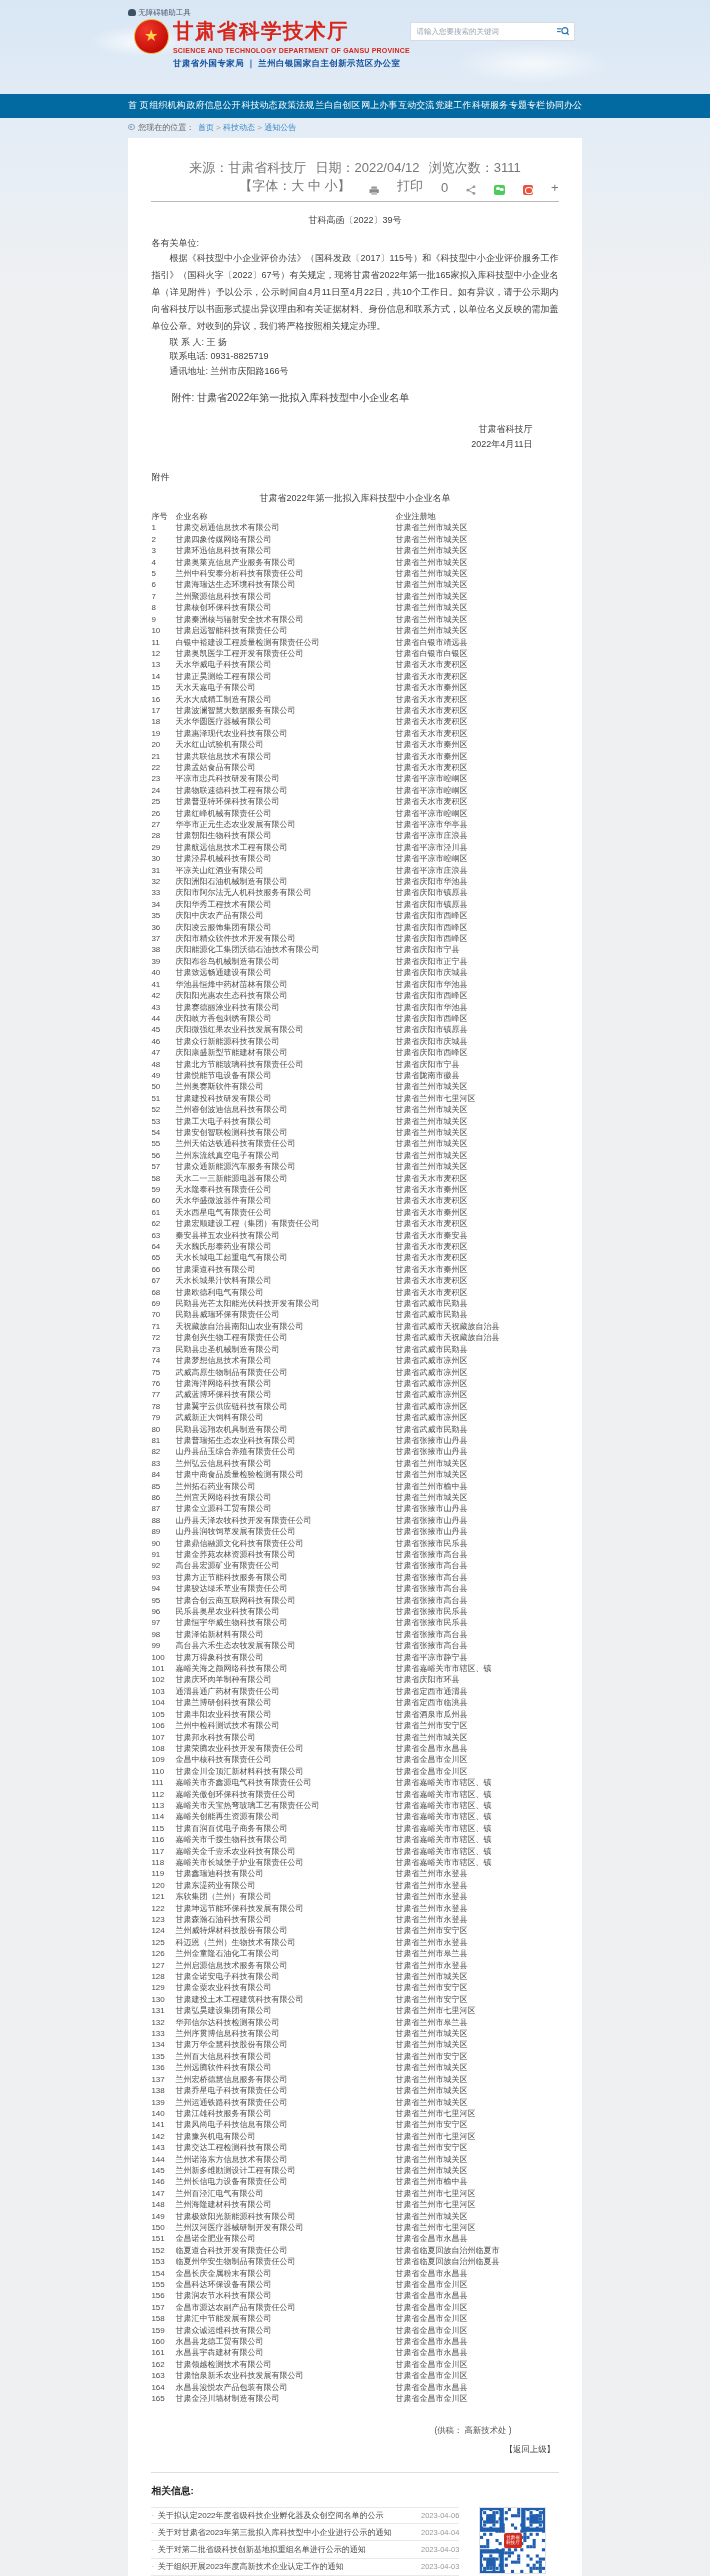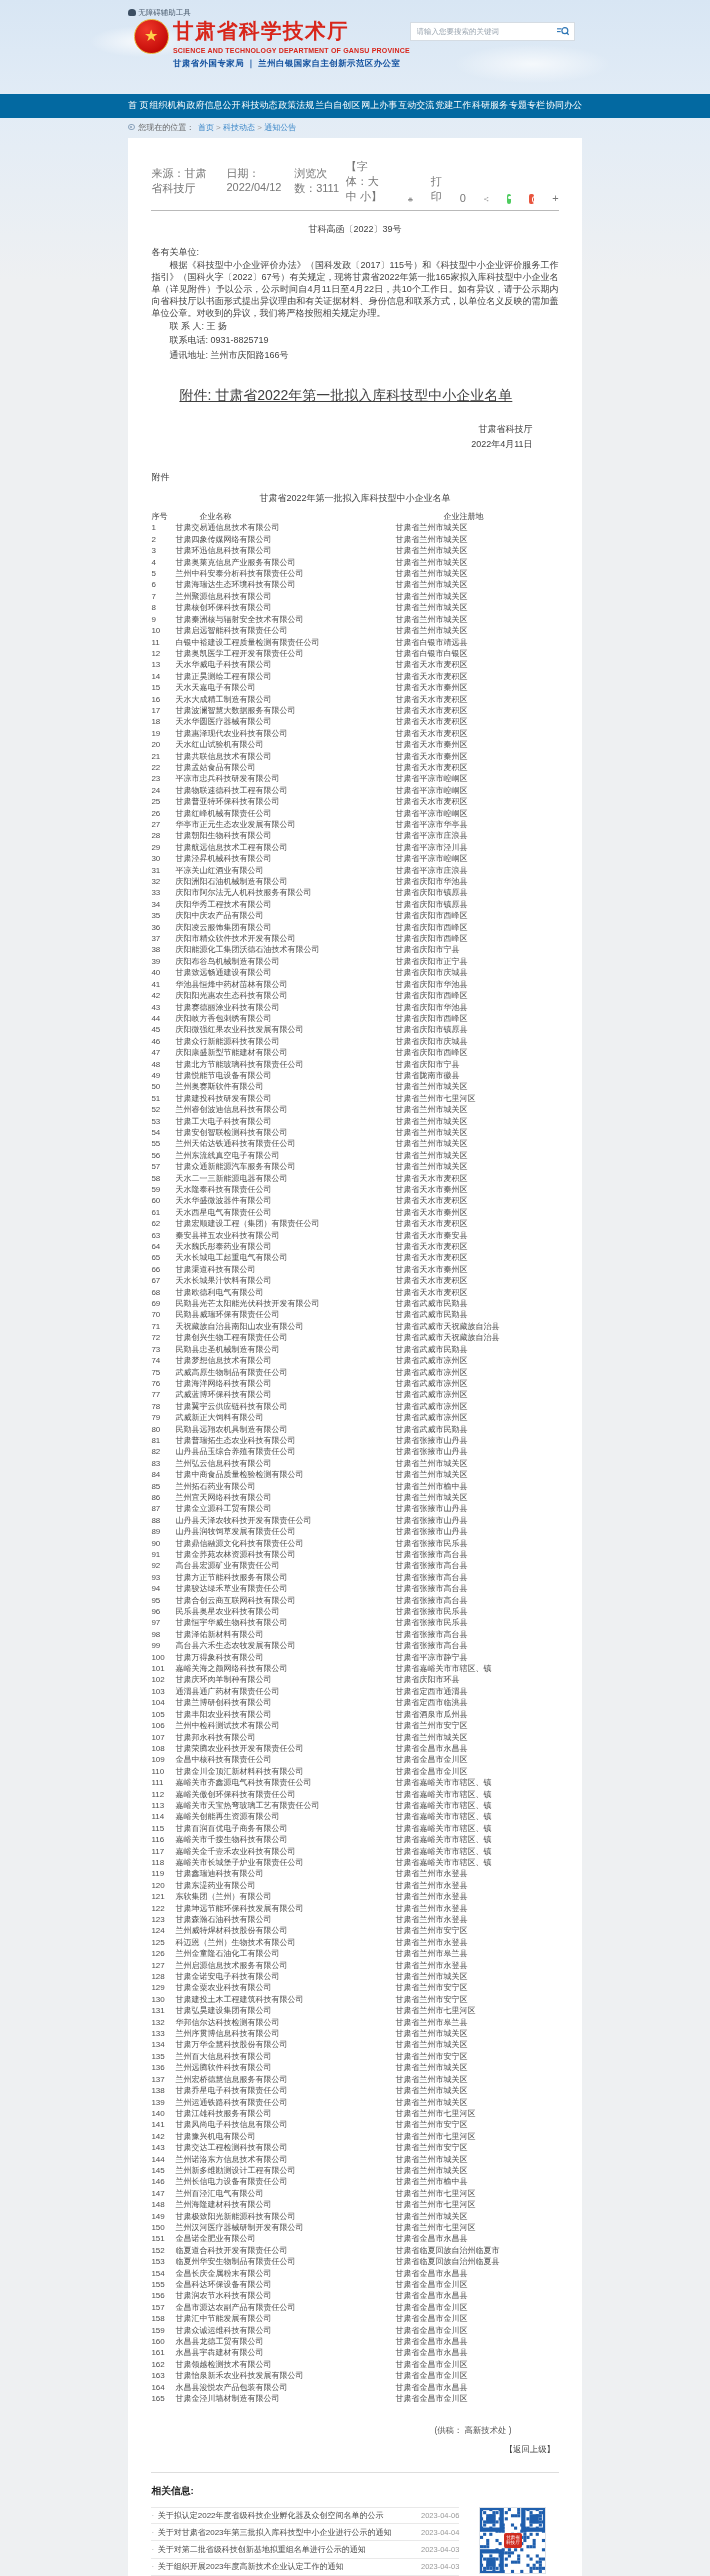--- a/index.html
+++ b/index.html
@@ -39,39 +39,39 @@
   
   .crumb-row { height:18.7px; display:flex; align-items:center; font-size:8px; color:#666; gap:3.7px; }
   .crumb-dot { width:6.5px; height:6.5px; border:0.9px solid #8aa2bb; border-radius:50%; position:relative; }
   .crumb-dot::after { content:""; position:absolute; left:1.4px; top:1.4px; width:1.9px; height:1.9px; background:#8aa2bb; border-radius:50%; }
   .crumb-link { color:#3b87c8; cursor:pointer; }
   .crumb-sep { color:#999; }
 
   
   .card { width:454px; margin:1.9px auto 7.5px; background:#fff; padding:20.6px 23.4px 15px; }
   .art-title { text-align:center; font-size:13.6px; font-weight:bold; color:#333; line-height:18.7px; margin-bottom:13px; }
-  .meta-row { display:flex; align-items:center; font-size:11px; color:#777; padding-bottom:6.5px; border-bottom:0.9px solid #b9b9b9; }
+  .meta-row { display:flex; align-items:center; font-size:13px; color:#777; padding-bottom:6.5px; border-bottom:0.9px solid #b9b9b9;flex-direction:column; }
   .meta-left { display:flex; gap:9.3px; }
   .meta-right { margin-left:auto; display:flex; align-items:flex-end; gap:18px; }
   .icon-sq { width:10.3px; height:10.3px; border-radius:1.9px; display:inline-block; }
   .wechat { background:#4dcc5e; position:relative; }
   .wechat::after { content:""; position:absolute; left:1.9px; top:2.8px; width:3.7px; height:2.8px; background:#fff; border-radius:1.9px; box-shadow:3.7px 0.9px 0 #fff; }
   .weibo { background:#e8543d; position:relative; }
   .weibo::after { content:""; position:absolute; left:2.3px; top:2.8px; width:5.6px; height:4.7px; border:0.9px solid #fff; border-radius:50%; }
   .doc-no { text-align:center; font-size:9px; color:#3f3f3f; margin:11.2px 0 9.3px; }
   .salutation { font-size:9px; line-height:14px; color:#3f3f3f; }
-  .body-p { font-size:9px; line-height:12px; color:#3f3f3f; text-indent:2em; text-align:justify; }
+  .body-p { font-size:9px; line-height:17px; color:#3f3f3f; text-indent:2em; text-align:justify; }
   .contact-line { font-size:9px; line-height:14.5px; color:#3f3f3f; padding-left:2em; }
-  .attach-line { font-size:14px; color:#3f3f3f; padding-left:2em; margin-top:25px;text-decoration:underline; }
+  .attach-line { font-size:10px; color:#3f3f3f; padding-left:2em; margin-top:13px; }
   .sign-block { text-align:right; padding-right:26px; font-size:9px; color:#3f3f3f; line-height:15px; margin-top:17px; }
   .attach-label { font-size:9px; color:#3f3f3f; margin-top:18.7px; }
   .table-title { text-align:center; font-size:9px; color:#3f3f3f; margin:7.5px 0 6.5px; }
   .co-table { font-size:8px; color:#4d4d4d; }
   .co-row { display:grid; grid-template-columns:24px 220px 1fr; line-height:11.4px; align-items:start; }
-  .co-row.head { color:#3f3f3f;gap:24px; }
+  .co-row.head { color:#3f3f3f; }
   .contributor { text-align:right; padding-right:47px; font-size:8.4px; color:#555; margin-top:20.6px; }
   .back-link { text-align:right; padding-right:3.7px; font-size:8.4px; color:#444; margin-top:7.5px; cursor:pointer; }
   .card-divider { border-top:0.9px solid #ddd; margin-top:17px; }
   .rel-heading { font-size:9.8px; font-weight:bold; color:#222; margin:12px 0 9.3px; }
   .rel-wrap { display:flex; }
   .rel-list { width:308px; }
   .rel-item { display:flex; align-items:center; height:17.3px; border-bottom:0.9px solid #e9e9e9; font-size:8px; }
   .rel-item:first-child { border-top:0.9px solid #e9e9e9; }
   .rel-bullet { color:#b5b5b5; margin-right:3.7px; }
   .rel-title { color:#4a4a4a; cursor:pointer; flex:1; white-space:nowrap; overflow:hidden; }

